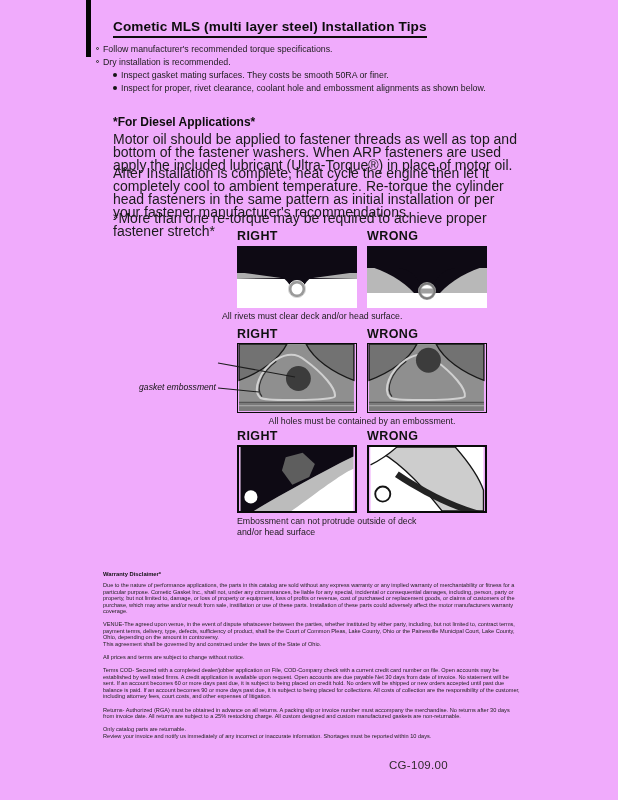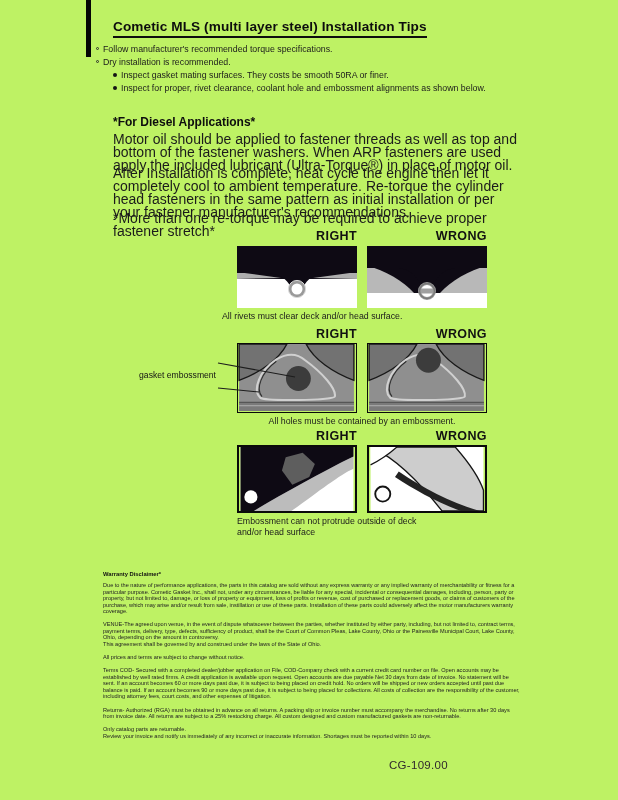--- a/index.html
+++ b/index.html
@@ -1,56 +1,56 @@
 <!DOCTYPE html>
 <html><head>
 <meta charset="utf-8">
 <style>
   * { margin:0; padding:0; box-sizing:border-box; }
   html,body { width:618px; background:#f4f4f2; }
   body { font-family:"Liberation Sans", sans-serif; color:#1b1b1b; }
-  .page { position:relative; width:618px; height:800px; background:#bef264; overflow:hidden; }
+  .page { position:relative; width:618px; height:800px; background:#f0abfc; overflow:hidden; }
 
   .crop-mark { position:absolute; left:86px; top:0; width:5px; height:57px; background:#050505; }
 
   .title { position:absolute; left:113px; top:19px; font-size:13.6px; font-weight:bold; color:#0d0d0d;
            letter-spacing:0.1px; border-bottom:2px solid #0d0d0d; padding-bottom:2px; display:inline-block; }
 
   .tips { position:absolute; left:96px; top:42px; width:470px; font-size:8.8px; }
   .tip { height:13px; display:flex; align-items:center; }
   .tip .odot { width:3px; height:3px; border:1px solid #2b2b2b; border-radius:50%; margin-right:4px; flex:0 0 auto; }
   .tip .fdot { width:4px; height:4px; background:#151515; border-radius:50%; margin-right:4px; flex:0 0 auto; }
   .tip.sub { padding-left:17px; }
 
   .diesel-heading { position:absolute; left:113px; top:115px; font-size:12px; font-weight:bold; color:#0d0d0d; }
   .bodypara { position:absolute; left:113px; width:404px; font-size:14px; line-height:13px; color:#1b1b1b; }
   .p1 { top:133px; }
   .p2 { top:167px; }
   .p3 { top:212px; }
 
-  .fig-label { position:absolute; width:120px; text-align:right; font-size:12.5px; font-weight:bold;
+  .fig-label { position:absolute; width:120px; text-align:left; font-size:12.5px; font-weight:bold;
                letter-spacing:0.4px; color:#111; }
   .c1 { left:237px; } .c2 { left:367px; }
   .hr1 { top:229px; } .hr2 { top:327px; } .hr3 { top:429px; }
 
   .fig-img { position:absolute; width:120px; line-height:0; }
   .ir1 { top:246px; height:62px; }
   .ir2 { top:343px; height:70px; border:1.5px solid #0a0a0a; }
   .ir2 svg { width:117px; height:67px; }
   .ir3 { top:445px; height:68px; border:2px solid #0a0a0a; }
   .ir3 svg { width:116px; height:64px; }
 
   .fig-caption { position:absolute; font-size:8.8px; color:#1b1b1b; line-height:11px; }
   .cap1 { left:222px; top:311px; }
   .cap2 { left:237px; top:416px; width:250px; text-align:center; }
   .cap3 { left:237px; top:516px; }
 
   .side-label { position:absolute; font-size:8.6px; line-height:10px; text-align:right; color:#131313; }
   .lbl-coolant { left:100px; top:346px; width:116px; }
-  .lbl-emboss  { left:100px; top:370px; width:116px; }
+  .lbl-emboss  { left:100px; top:382px; width:116px;font-style:italic; }
 
   .leader-overlay { position:absolute; left:0; top:0; width:618px; height:800px; pointer-events:none; }
 
   .disclaimer { position:absolute; left:103px; top:571px; width:418px; font-size:5.6px; line-height:6.4px; color:#222; }
   .disclaimer h3 { font-size:5.8px; font-weight:bold; margin-bottom:5px; color:#111; }
   .disclaimer p { margin-bottom:7px; }
   .disclaimer .tight { margin-bottom:0; }
 
   .footer-code { position:absolute; left:389px; top:759px; font-size:11.5px; letter-spacing:0.3px; color:#30292c; }
 </style>

